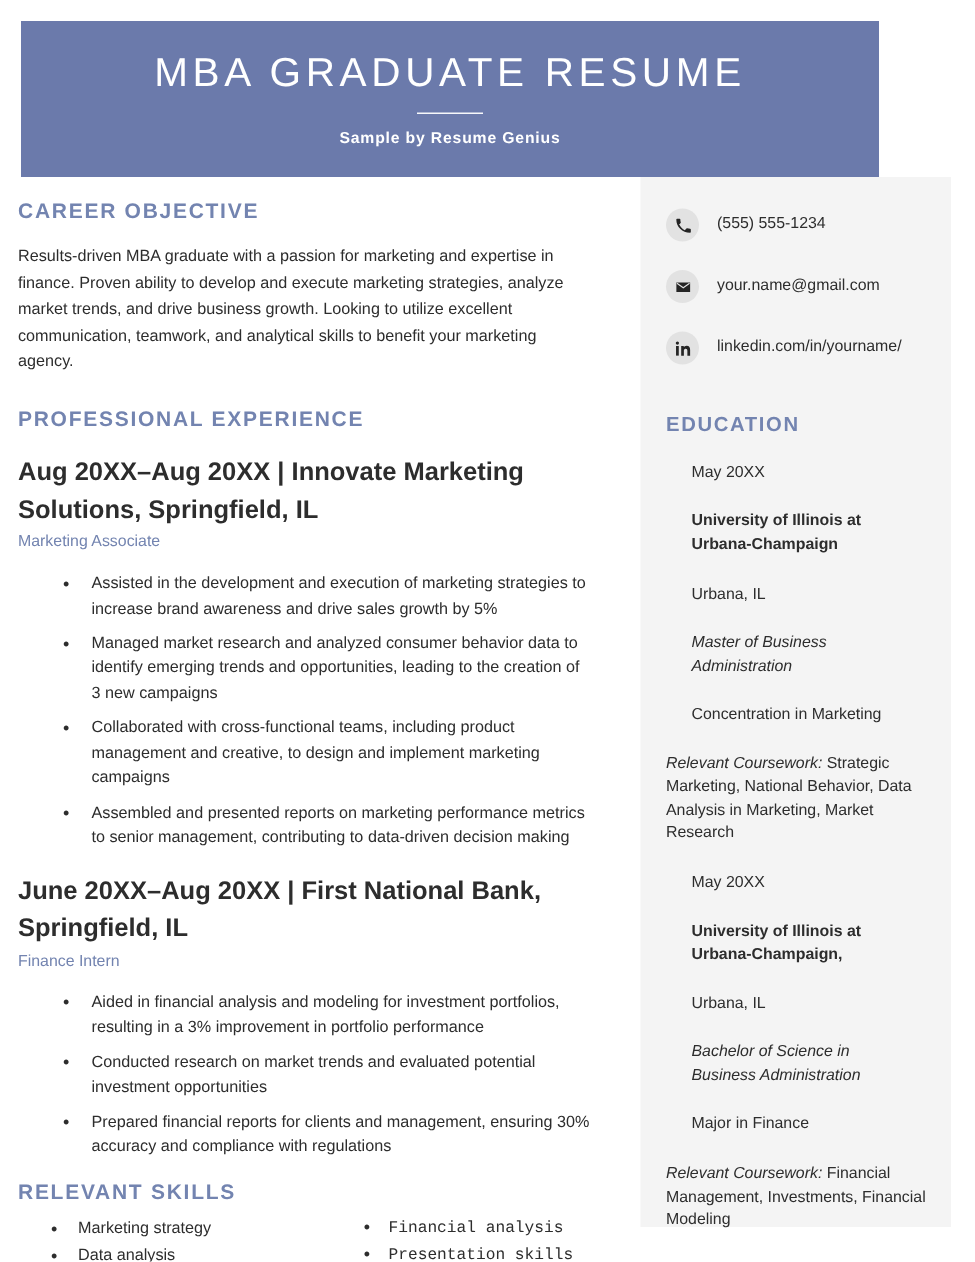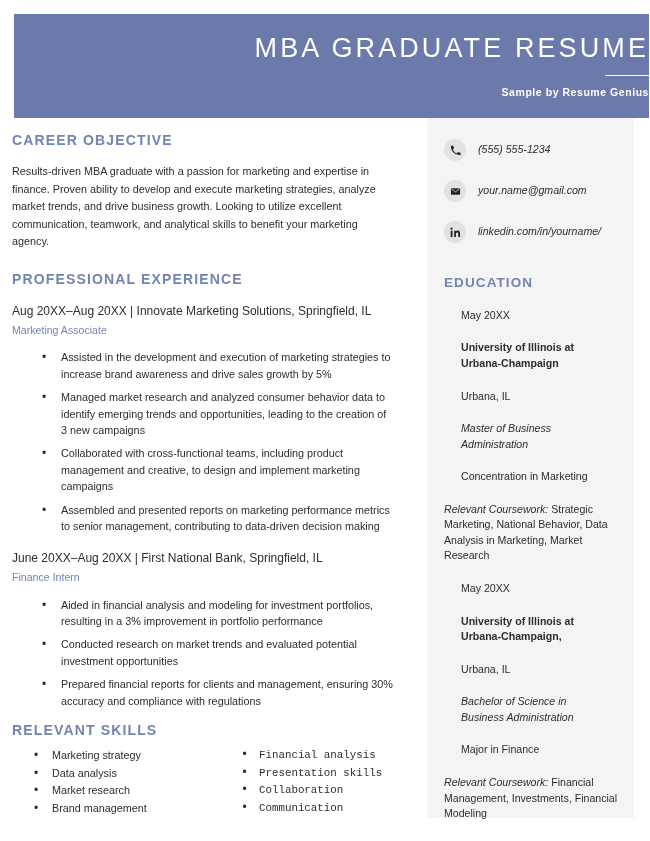--- a/index.html
+++ b/index.html
@@ -19,26 +19,26 @@
     position: relative;
     width: 650px;
     height: 841px;
   }
 
   
   .banner {
     position: absolute;
     left: 14px;
     top: 14px;
-    width: 635px;
+    width: 572px;
     height: 104px;
     background: #6b7aab;
     display: flex;
     flex-direction: column;
-    align-items: flex-end;
+    align-items: center;
     justify-content: center;
     box-sizing: border-box;
   }
   .banner-title {
     color: #ffffff;
     font-size: 27px;
     letter-spacing: 3.1px;
     font-weight: 400;
     line-height: 1;
     margin: 0 0 13px 0;
@@ -89,24 +89,25 @@
   .objective-text {
     font-size: 10.8px;
     line-height: 1.62;
     margin: 15px 0 0 0;
     color: #2d2d2d;
     text-align: left;
   }
   .sec-experience { margin-top: 21px; }
   .job { margin-top: 16px; }
   .job-meta {
-    font-size: 12px;
+    font-size: 17px;
     line-height: 1.45;
     color: #2d2d2d;
     margin: 0;
+    font-weight: bold;
   }
   .job-title {
     font-size: 10.6px;
     color: #7384b0;
     margin: 3px 0 0 0;
     line-height: 1.3;
   }
   ul.bullets {
     margin: 12px 0 0 0;
     padding: 0 0 0 30px;
@@ -162,21 +163,20 @@
   .side {
     position: absolute;
     left: 444px;
     top: 139px;
     width: 180px;
   }
   .contact-row {
     display: flex;
     align-items: center;
     margin-bottom: 19px;
-    font-style: italic;
   }
   .badge {
     width: 22px;
     height: 22px;
     border-radius: 50%;
     background: #e2e2e2;
     display: flex;
     align-items: center;
     justify-content: center;
     flex: 0 0 22px;

